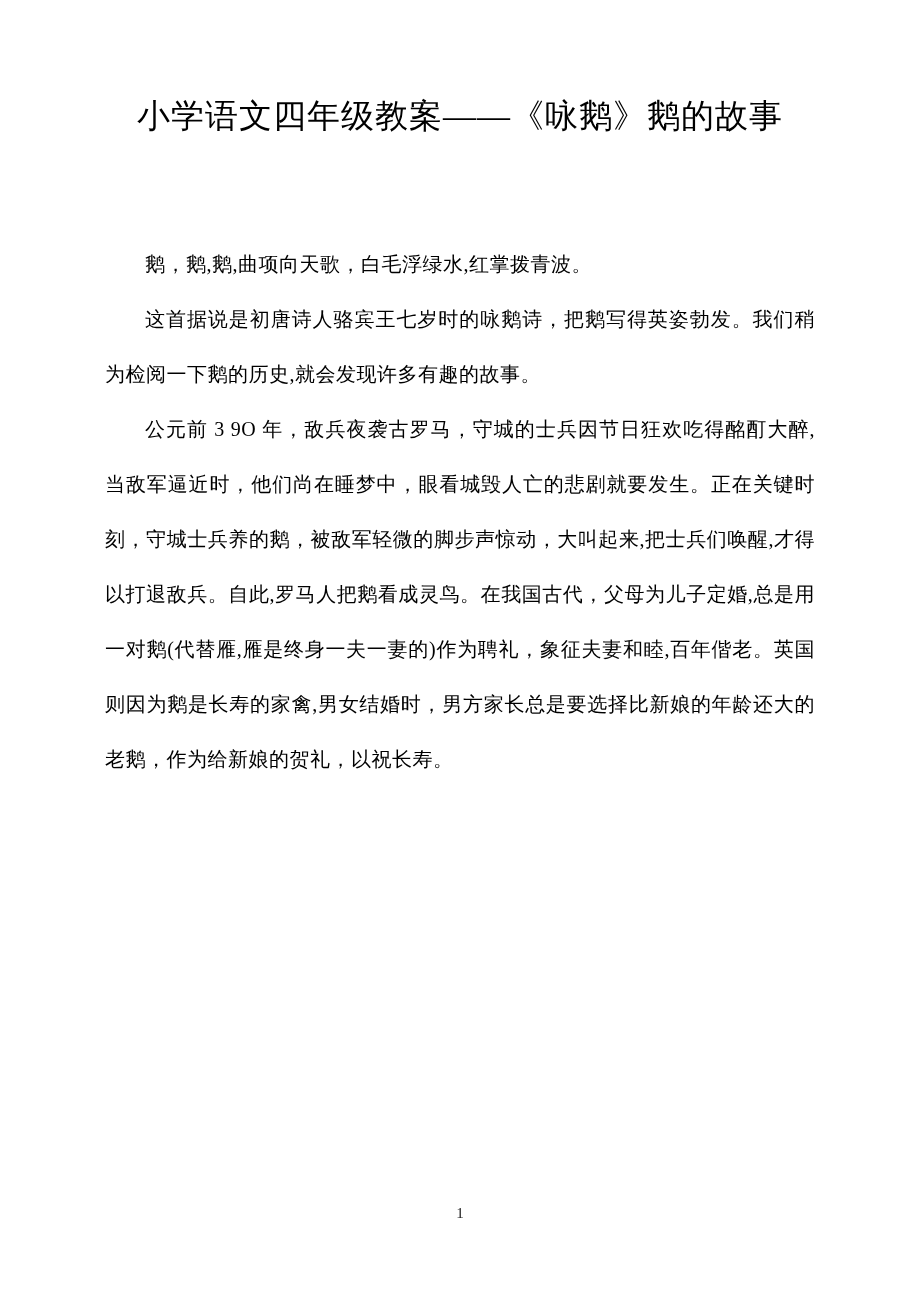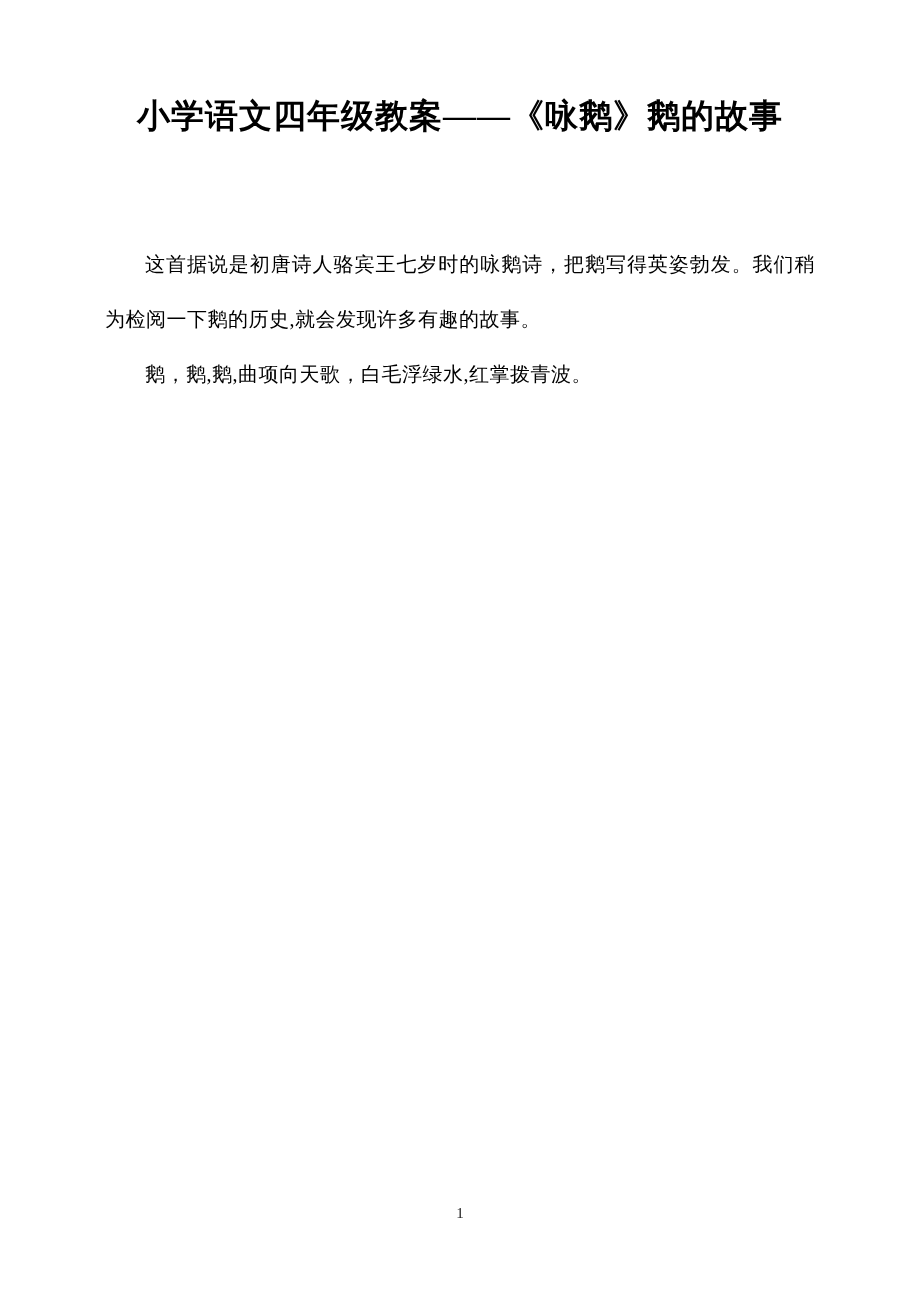--- a/index.html
+++ b/index.html
@@ -18,21 +18,21 @@
   .page {
     box-sizing: border-box;
     width: 920px;
     height: 1302px;
     padding: 95px 105px 0 105px;
     position: relative;
   }
   .doc-title {
     font-size: 33px;
     line-height: 42px;
-    font-weight: bold;
+    font-weight: normal;
     text-align: center;
     letter-spacing: 1px;
     margin: 0 0 100px 0;
     color: #000000;
   }
   .doc-body {
     width: 710px;
   }
   .para {
     margin: 0;
@@ -55,19 +55,20 @@
   }
 </style>
 </head>
 <body>
 
 <div class="page">
 
   <h1 class="doc-title">小学语文四年级教案——《咏鹅》鹅的故事</h1>
 
   <div class="doc-body">
+    <p class="para">鹅，鹅,鹅,曲项向天歌，白毛浮绿水,红掌拨青波。</p>
     <p class="para">这首据说是初唐诗人骆宾王七岁时的咏鹅诗，把鹅写得英姿勃发。我们稍为检阅一下鹅的历史,就会发现许多有趣的故事。</p>
-    <p class="para">鹅，鹅,鹅,曲项向天歌，白毛浮绿水,红掌拨青波。</p>
+    <p class="para">公元前 3 9O 年，敌兵夜袭古罗马，守城的士兵因节日狂欢吃得酩酊大醉,当敌军逼近时，他们尚在睡梦中，眼看城毁人亡的悲剧就要发生。正在关键时刻，守城士兵养的鹅，被敌军轻微的脚步声惊动，大叫起来,把士兵们唤醒,才得以打退敌兵。自此,罗马人把鹅看成灵鸟。在我国古代，父母为儿子定婚,总是用一对鹅(代替雁,雁是终身一夫一妻的)作为聘礼，象征夫妻和睦,百年偕老。英国则因为鹅是长寿的家禽,男女结婚时，男方家长总是要选择比新娘的年龄还大的老鹅，作为给新娘的贺礼，以祝长寿。</p>
   </div>
 
   <div class="page-number">1</div>
 
 </div>
 
 </body></html>

